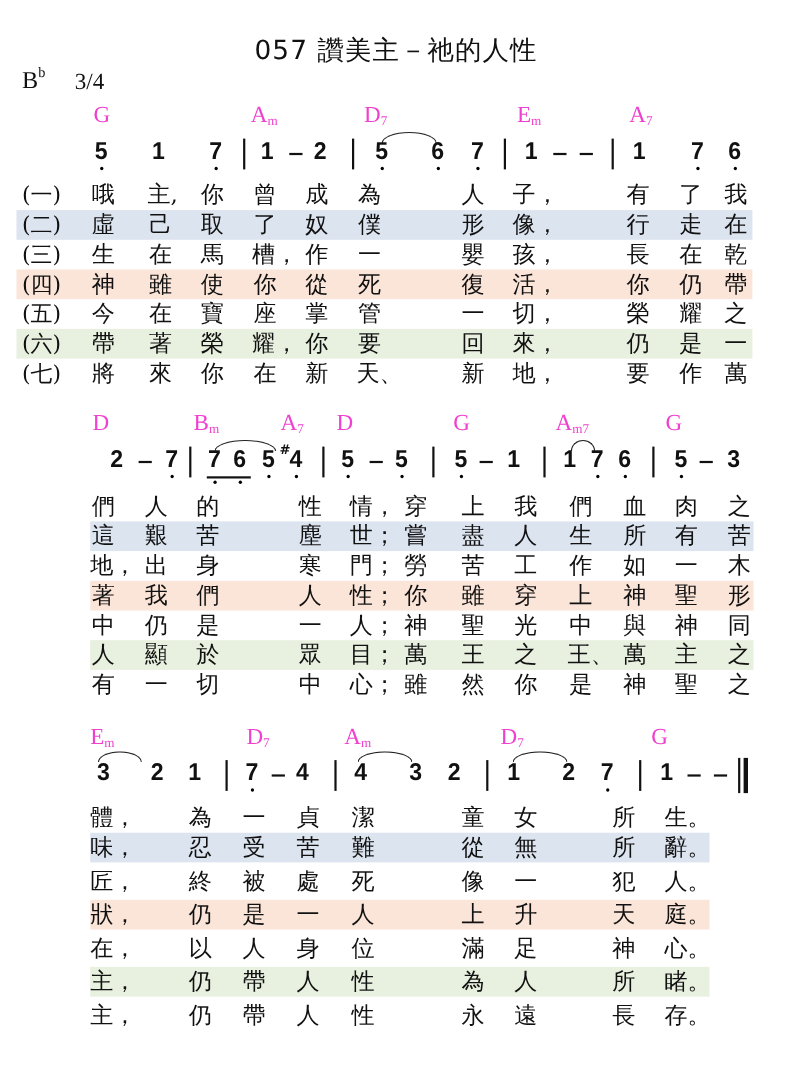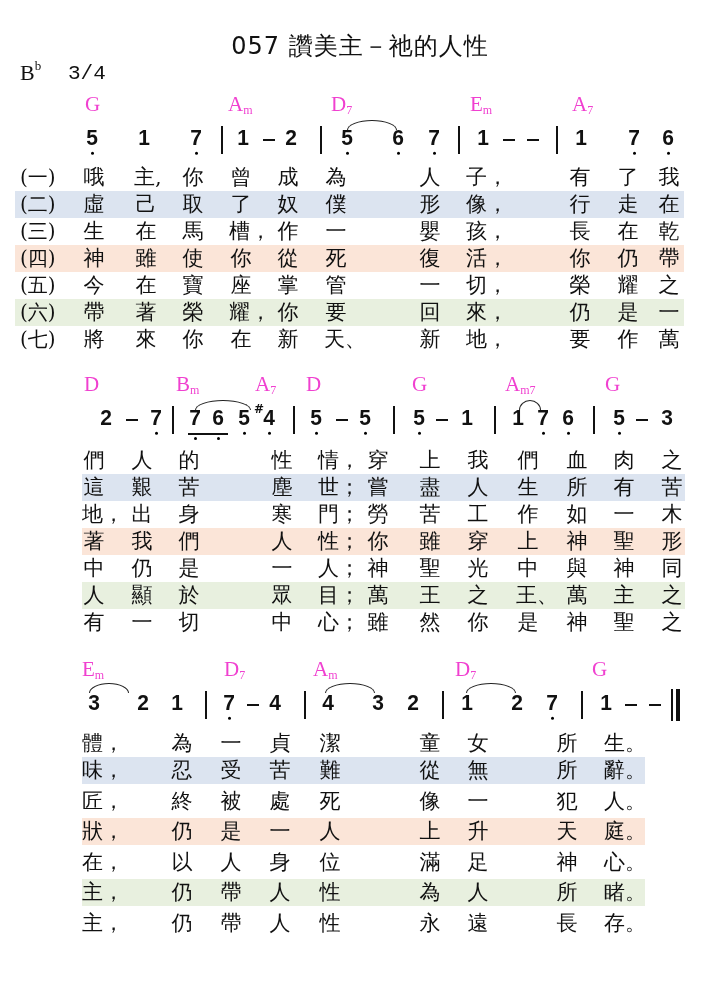--- a/index.html
+++ b/index.html
@@ -1,21 +1,21 @@
 <!DOCTYPE html>
 <html><head>
 <meta charset="utf-8">
 <style>
   html,body{margin:0;padding:0;background:#fff;}
   body{width:716px;height:983px;position:relative;overflow:hidden;font-family:"DejaVu Sans",sans-serif;color:#111;}
   .abs{position:absolute;}
   .title{top:30px;left:0;width:800px;text-align:center;font-size:24px;letter-spacing:1px;}
   .key{top:60px;left:20px;font-family:"Liberation Serif",serif;font-size:22px;}
   .key sup{font-size:13px;position:relative;top:-2px;}
-  .meter{top:62px;left:68px;font-family:Liberation Mono, monospace;font-size:21px;}
+  .meter{top:62px;left:68px;font-family:Liberation Serif, serif;font-size:21px;}
   .chord{font-family:"Liberation Serif",serif;font-size:21px;color:#f040d0;}
   .chord sub{font-size:12px;vertical-align:-3px;}
   .note{font-family:"Liberation Sans",sans-serif;font-weight:bold;font-size:21px;width:20px;text-align:center;transform:scaleY(1.05);}
   .note .dot{position:absolute;left:9px;bottom:-4px;width:3px;height:3px;border-radius:50%;background:#000;}
   .bar{width:2px;height:28px;background:#111;}
   .dash{width:12px;height:2px;background:#111;}
   .slur{border:1.5px solid #222;border-bottom:none;border-radius:50% 50% 0 0/100% 100% 0 0;height:9px;}
   .uline{height:2px;background:#111;}
   .stripe{height:27px;}
   .blue{background:#dce4f0;}

